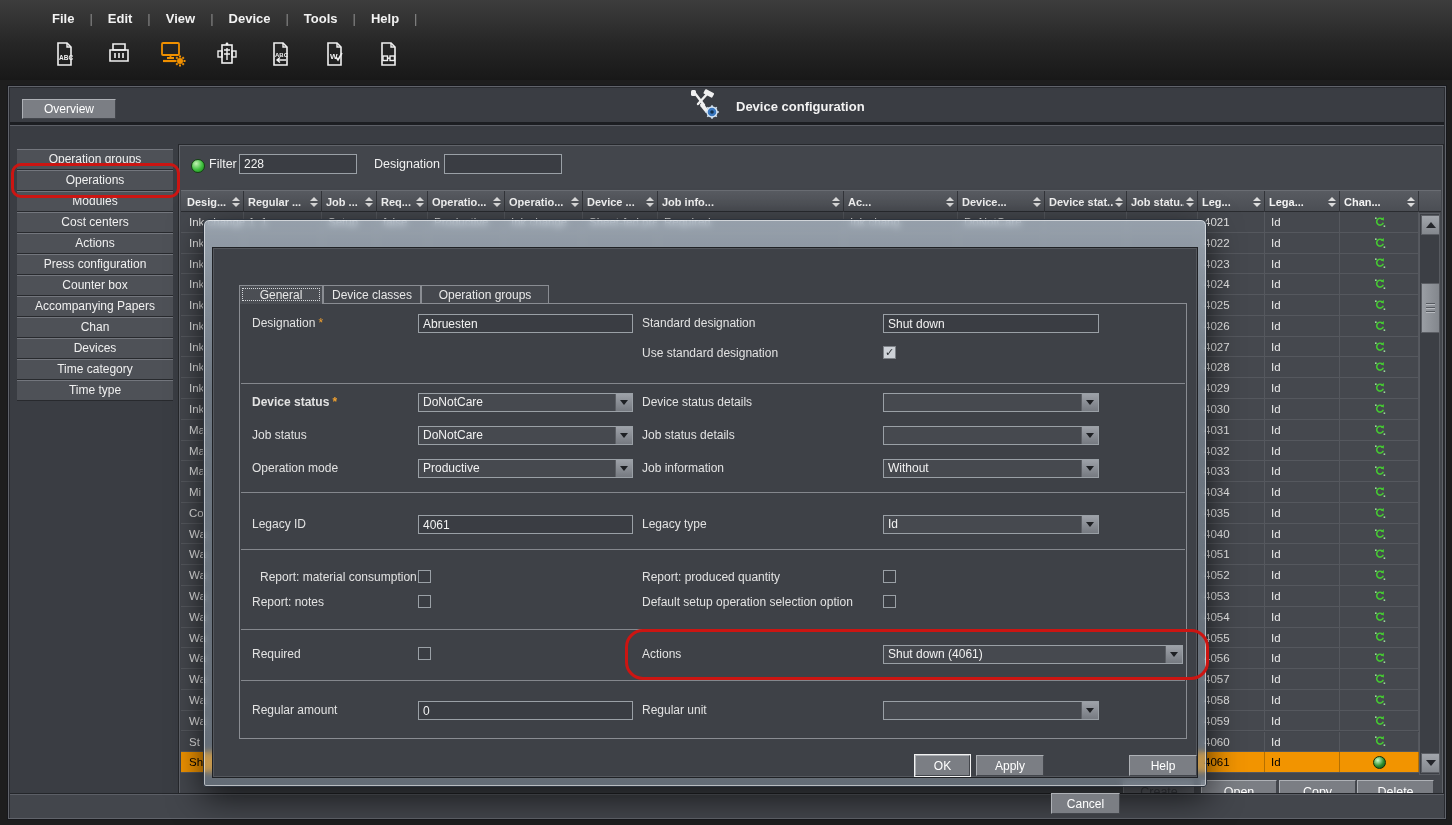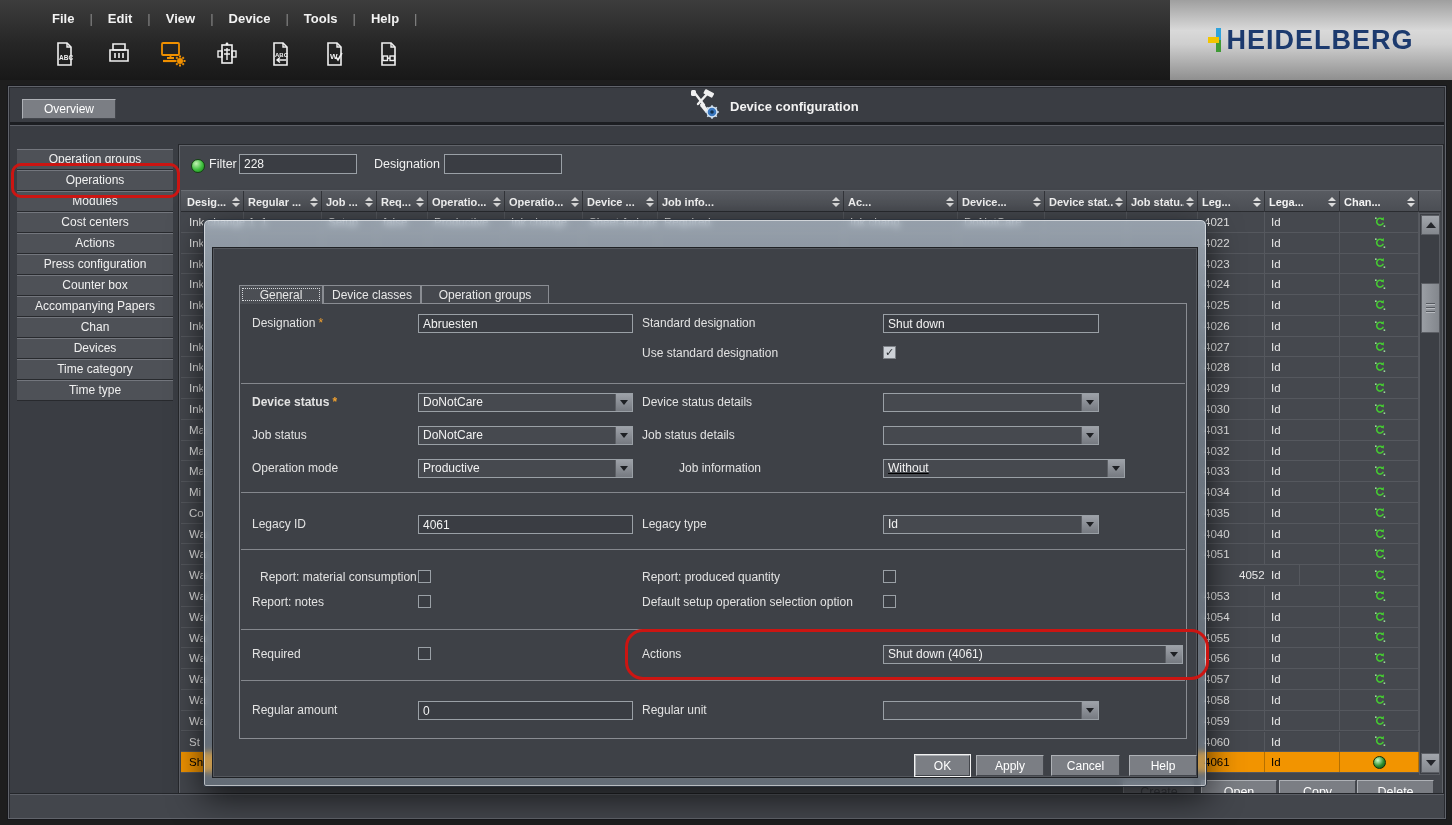--- a/index.html
+++ b/index.html
@@ -27,21 +27,21 @@
 
   
   #frame{left:8px;top:86px;width:1436px;height:731px;background:#3a3d43;
     border:1px solid #60636a;box-shadow:0 0 0 1px #17181c, inset 0 0 0 1px #2a2c31;}
   #head-strip{left:1px;top:1px;width:1434px;height:34px;}
   #head-sep{left:1px;top:35px;width:1434px;height:3px;background:#1c1e22;border-bottom:1px solid #5c5f66;}
   .gray-btn{background:#7b7e84;color:#fff;font-size:12px;text-align:center;
     border-top:1px solid #aeb1b6;border-left:1px solid #aeb1b6;border-right:1px solid #43464c;border-bottom:1px solid #43464c;
     display:flex;align-items:center;justify-content:center;cursor:default;}
   #overview-btn{left:12px;top:11px;width:92px;height:18px;}
-  #page-title-wrap{left:676px;top:2px;height:32px;display:flex;align-items:center;gap:8px;}
+  #page-title-wrap{left:676px;top:2px;height:32px;display:flex;align-items:center;gap:14px;}
   #page-title{color:#f2f2f2;font-size:13px;font-weight:bold;}
 
   
   #sidebar{left:8px;top:62px;width:156px;}
   .side-item{height:19px;background:#4e5157;color:#f0f0f0;font-size:12px;text-align:center;line-height:19px;
     border-top:1px solid #73767d;border-bottom:1px solid #282a2e;cursor:pointer;}
 
   
   #main-panel{left:170px;top:58px;width:1262px;height:659px;background:#43464c;
     border:1px solid #61646a;box-shadow:0 0 0 1px #26282c;}
@@ -205,28 +205,20 @@
         <div class="tool-btn">
           <svg width="24" height="26" viewBox="0 0 24 26">
             <path d="M5 2 h9 l4 4 v18 H5 z" fill="none" stroke="#f0f0f0" stroke-width="1.6"></path>
             <path d="M14 2 v4 h4" fill="none" stroke="#f0f0f0" stroke-width="1.4"></path>
             <rect x="6" y="15" width="4.5" height="4.5" fill="none" stroke="#f0f0f0" stroke-width="1.4"></rect>
             <rect x="13" y="15" width="4.5" height="4.5" fill="none" stroke="#f0f0f0" stroke-width="1.4"></rect>
             <path d="M10.5 17.2 h2.5" stroke="#f0f0f0" stroke-width="1.4"></path>
           </svg>
         </div>
       </div>
-    <div id="logo-panel" class="abs">
-      <span id="logo-mark">
-          <i class="vt"></i>
-          <i class="vb"></i>
-          <i class="hz"></i>
-        </span>
-      <span id="logo-text">HEIDELBERG</span>
-    </div>
   </div>
 
   <div id="frame" class="abs">
     <div id="head-strip" class="abs">
       <div id="overview-btn" class="abs gray-btn">Overview</div>
       <div id="page-title-wrap" class="abs">
         <span>
           <svg width="36" height="30" viewBox="0 0 36 30">
             <g fill="none" stroke="#f0f0f0" stroke-width="2.4" stroke-linecap="round">
               <path d="M8 3 L18 16"></path>
@@ -805,21 +797,21 @@
             <div class="td" style="left: 142px; width: 54px;"></div>
             <div class="td" style="left: 197px; width: 50px;"></div>
             <div class="td" style="left: 248px; width: 76px;"></div>
             <div class="td" style="left: 325px; width: 77px;"></div>
             <div class="td" style="left: 403px; width: 74px;"></div>
             <div class="td" style="left: 478px; width: 185px;"></div>
             <div class="td" style="left: 664px; width: 113px;"></div>
             <div class="td" style="left: 778px; width: 86px;"></div>
             <div class="td" style="left: 865px; width: 81px;"></div>
             <div class="td" style="left: 947px; width: 70px;"></div>
-            <div class="td" style="left: 1018px; width: 66px; margin-left: 35px;">4052</div>
+            <div class="td" style="left: 1018px; width: 66px;">4052</div>
             <div class="td" style="left: 1085px; width: 74px;">Id</div>
             <div class="td icon-cell" style="left: 1160px; width: 78px;">
               <svg width="12" height="12" viewBox="0 0 12 12">
                 <path d="M9.3 6.8 A3.4 3.4 0 1 1 8.4 3.2" fill="none" stroke="#45c832" stroke-width="1.6"></path>
                 <path d="M9.8 1.0 L9.9 4.4 L6.6 3.4 Z" fill="#45c832"></path>
                 <rect x="1" y="1.4" width="1.6" height="1.6" fill="#9ad89a"></rect>
                 <rect x="9.6" y="9.4" width="1.6" height="1.6" fill="#9ad89a"></rect>
               </svg>
             </div>
           </div>
@@ -1108,22 +1100,22 @@
             </span>
           </div>
 
         <span class="flabel" style="left:12px;top:155px;">Operation mode</span>
         <div class="field combo" style="left:178px;top:155px;width:215px;">
             <span class="combo-val">Productive</span>
             <span class="combo-btn">
               <b></b>
             </span>
           </div>
-        <span class="flabel" style="left:402px;top:155px;margin-left:37px;">Job information</span>
-        <div class="field combo" style="left:643px;top:155px;width:242px;text-decoration:underline;">
+        <span class="flabel" style="left:402px;top:155px;">Job information</span>
+        <div class="field combo" style="left:643px;top:155px;width:216px;">
             <span class="combo-val">Without</span>
             <span class="combo-btn">
               <b></b>
             </span>
           </div>
 
         <div class="fsep" style="top:188px;"></div>
 
         <span class="flabel" style="left:12px;top:211px;">Legacy ID</span>
         <input class="field txt-input f-input" style="left: 178px; top: 211px; width: 215px;" value="4061">
@@ -1167,21 +1159,21 @@
         <div class="field combo" style="left:643px;top:397px;width:216px;">
             <span class="combo-val"></span>
             <span class="combo-btn">
               <b></b>
             </span>
           </div>
       </div>
 
       <div class="dlg-btn gray-btn default" style="left:702px;width:53px;">OK</div>
       <div class="dlg-btn gray-btn" style="left:763px;width:66px;">Apply</div>
-      <div class="dlg-btn gray-btn" style="left:838px;width:67px;">Cancel</div>
+      <div class="dlg-btn gray-btn" style="left:838px;width:67px;margin-top:38px;">Cancel</div>
       <div class="dlg-btn gray-btn" style="left:916px;width:66px;">Help</div>
     </div>
   </div>
 
   <div class="annot" style="left:11px;top:163px;width:163px;height:29px;border-radius:10px;"></div>
   <div class="annot" style="left:625px;top:629px;width:578px;height:45px;border-radius:18px;"></div>
 
 </div>
 
 </body></html>

